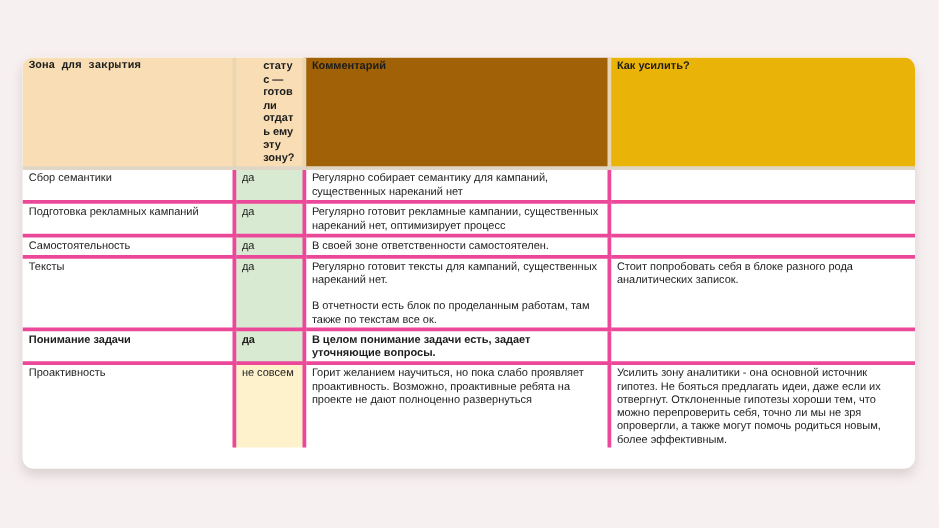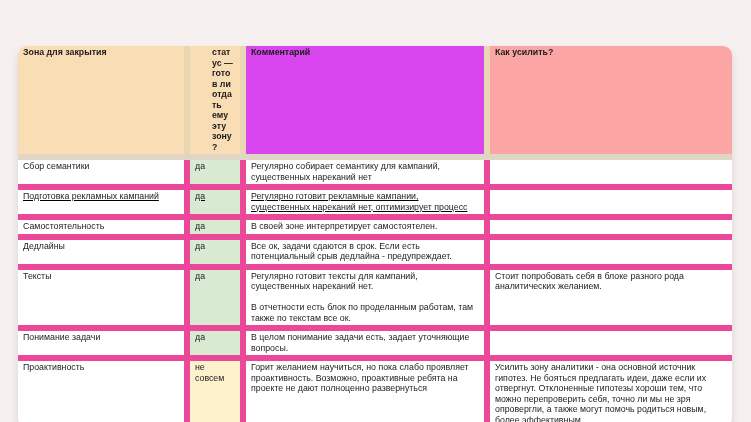--- a/index.html
+++ b/index.html
@@ -25,21 +25,21 @@
     box-shadow: 0 5px 9px rgba(90, 60, 60, 0.18);
     overflow: hidden;
   }
   table.zones {
     width: 100%;
     border-collapse: collapse;
     table-layout: fixed;
   }
   table.zones th,
   table.zones td {
-    border: 6px solid #ec4899;
+    border: 3px solid #ec4899;
     vertical-align: top;
     text-align: left;
     padding: 1px 5px 2px 5px;
     font-size: 8.8px;
     line-height: 10.5px;
     color: #1c1c1c;
     white-space: pre-line;
     overflow-wrap: break-word;
   }
   table.zones th:first-child,
@@ -60,60 +60,54 @@
 <div class="card" style="background: rgb(255, 255, 255);">
   <table class="zones">
     <colgroup>
       <col style="width: 169px;">
       <col style="width: 56px;">
       <col style="width: 244px;">
       <col style="width: 245px;">
     </colgroup>
     <thead>
       <tr style="height: 42px;">
-        <th style="background: rgb(248, 221, 181);">Зона для закрытия</th>
+        <th style="background: rgb(248, 221, 181); font-family: Liberation Mono, monospace;">Зона для закрытия</th>
         <th style="background: rgb(248, 221, 181); padding-left: 22px;">статус — готов ли отдать ему эту зону?</th>
-        <th style="background: #d946ef;">Комментарий</th>
-        <th style="background: #fca5a5;">Как усилить?</th>
+        <th style="background: #a16207;">Комментарий</th>
+        <th style="background: #eab308;">Как усилить?</th>
       </tr>
     </thead>
     <tbody>
         <tr style="height: 22px;">
           <td>Сбор семантики</td>
           <td style="background: rgb(217, 234, 211);">да</td>
           <td>Регулярно собирает семантику для кампаний, существенных нареканий нет</td>
           <td></td>
         </tr>
-        <tr style="height: 22px; text-decoration: underline;">
+        <tr style="height: 22px;">
           <td>Подготовка рекламных кампаний</td>
           <td style="background: rgb(217, 234, 211);">да</td>
           <td>Регулярно готовит рекламные кампании, существенных нареканий нет, оптимизирует процесс</td>
           <td></td>
         </tr>
         <tr style="height: 12px; margin-top: 32px;">
           <td>Самостоятельность</td>
           <td style="background: rgb(217, 234, 211);">да</td>
-          <td>В своей зоне интерпретирует самостоятелен.</td>
-          <td></td>
-        </tr>
-        <tr style="height: 22px;">
-          <td>Дедлайны</td>
-          <td style="background: rgb(217, 234, 211);">да</td>
-          <td>Все ок, задачи сдаются в срок. Если есть потенциальный срыв дедлайна - предупреждает.</td>
+          <td>В своей зоне ответственности самостоятелен.</td>
           <td></td>
         </tr>
         <tr style="height: 49px;">
           <td>Тексты</td>
           <td style="background: rgb(217, 234, 211);">да</td>
           <td>Регулярно готовит тексты для кампаний, существенных нареканий нет.
 
 В отчетности есть блок по проделанным работам, там также по текстам все ок.</td>
-          <td>Стоит попробовать себя в блоке разного рода аналитических желанием.</td>
+          <td>Стоит попробовать себя в блоке разного рода аналитических записок.</td>
         </tr>
-        <tr style="height: 12px;">
+        <tr style="height: 12px; font-weight: bold;">
           <td>Понимание задачи</td>
           <td style="background: rgb(217, 234, 211);">да</td>
           <td>В целом понимание задачи есть, задает уточняющие вопросы.</td>
           <td></td>
         </tr>
         <tr style="height: 57px;">
           <td>Проактивность</td>
           <td style="background: rgb(253, 242, 204);">не совсем</td>
           <td>Горит желанием научиться, но пока слабо проявляет проактивность. Возможно, проактивные ребята на проекте не дают полноценно развернуться</td>
           <td>Усилить зону аналитики - она основной источник гипотез. Не бояться предлагать идеи, даже если их отвергнут. Отклоненные гипотезы хороши тем, что можно перепроверить себя, точно ли мы не зря опровергли, а также могут помочь родиться новым, более эффективным.</td>

